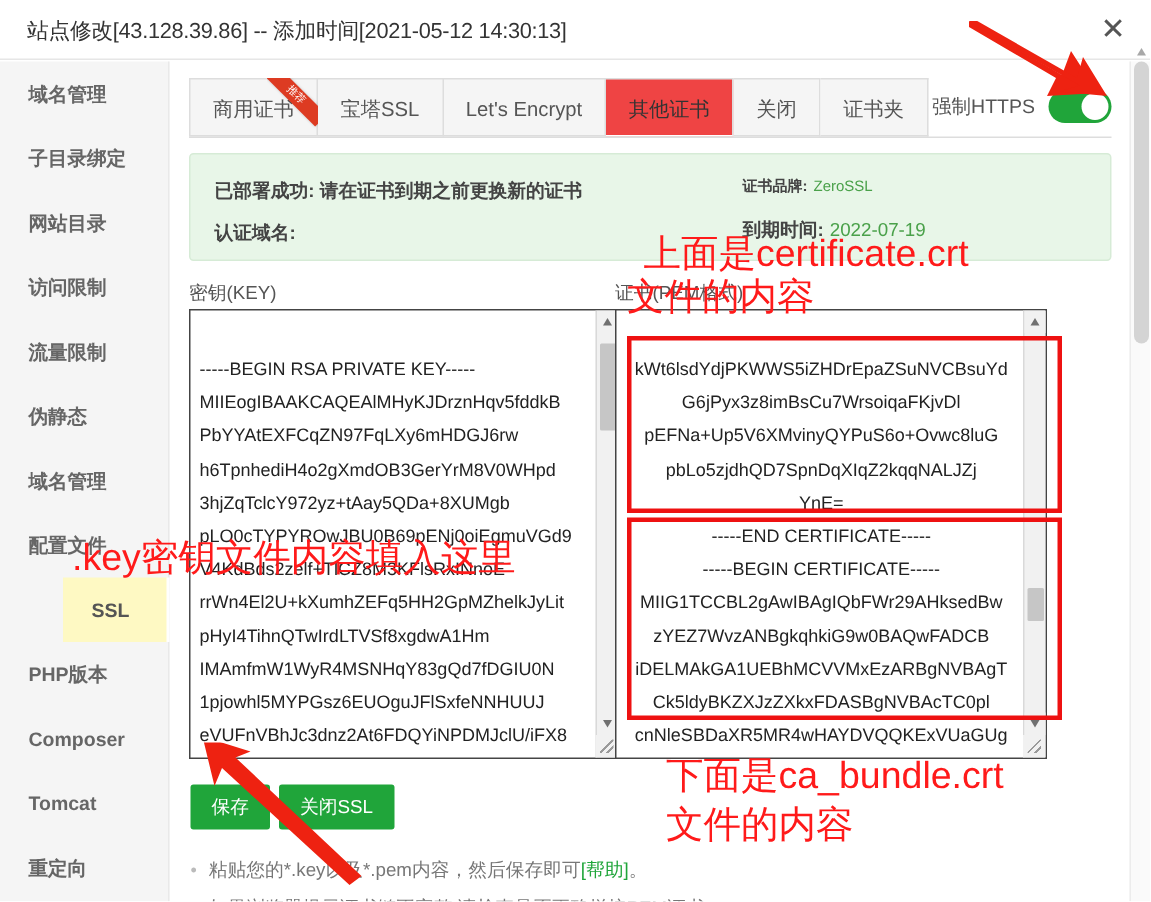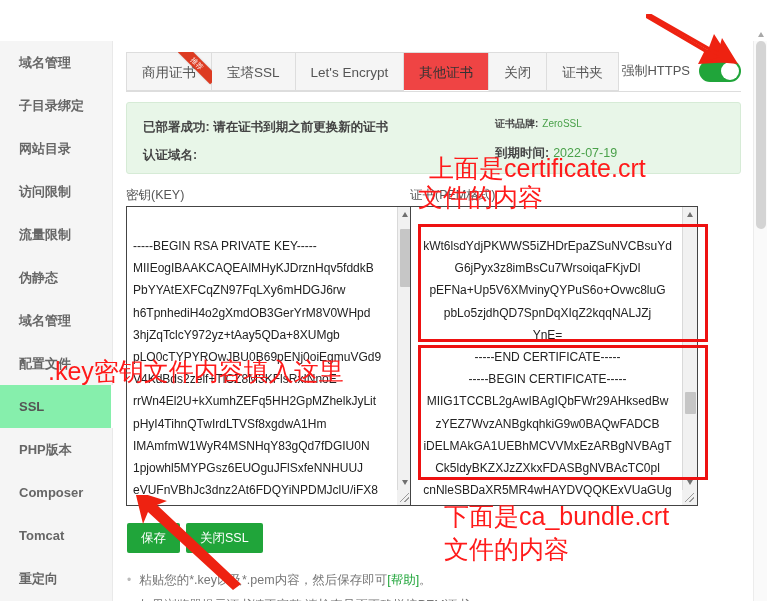--- a/index.html
+++ b/index.html
@@ -45,23 +45,24 @@
     font-weight: bold;
   }
   .side-item {
     height: 43px; line-height: 43px;
     padding-left: 19px;
     font-size: 13px; color: #666;
     cursor: pointer;
     white-space: nowrap;
   }
   .side-item.active {
-    background: #86efac;
+    background: #fef9c3;
     color: #555;
     position: relative;
+    margin-left: 42px;
   }
   .side-item.active::after {
     content: ""; position: absolute; right: -1px; top: 0;
     width: 2px; height: 43px; background: #fff;
   }
 
   
   .content {
     position: absolute; left: 114px; top: 41px;
     width: 639px; height: 560px;
@@ -283,20 +284,24 @@
   
   .arrow-svg { position: absolute; pointer-events: none; }
   #arrow-https { left: 646px; top: 14px; }
   #arrow-save  { left: 135px; top: 495px; }
 </style>
 </head>
 <body>
 
 <div id="app">
 
+  <div class="titlebar">
+    <div class="titlebar-text">站点修改[43.128.39.86] -- 添加时间[2021-05-12 14:30:13]</div>
+    <div class="close-btn">✕</div>
+  </div>
 
   <div class="sidebar">
     <div class="side-item">域名管理</div>
     <div class="side-item">子目录绑定</div>
     <div class="side-item">网站目录</div>
     <div class="side-item">访问限制</div>
     <div class="side-item">流量限制</div>
     <div class="side-item">伪静态</div>
     <div class="side-item">域名管理</div>
     <div class="side-item">配置文件</div>

